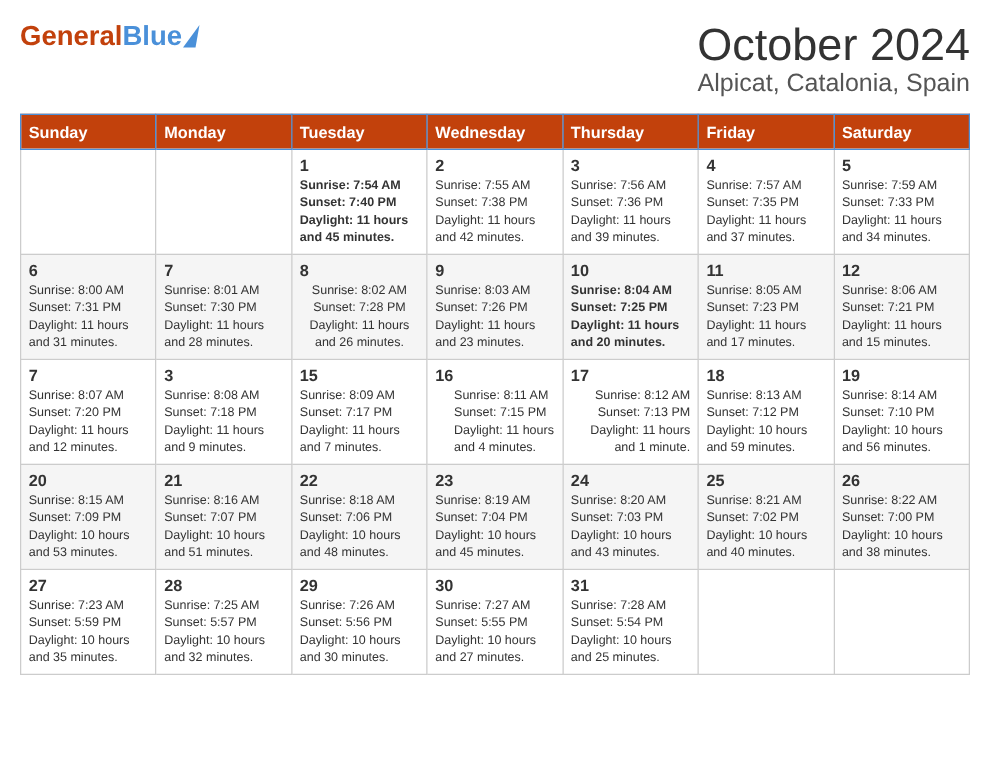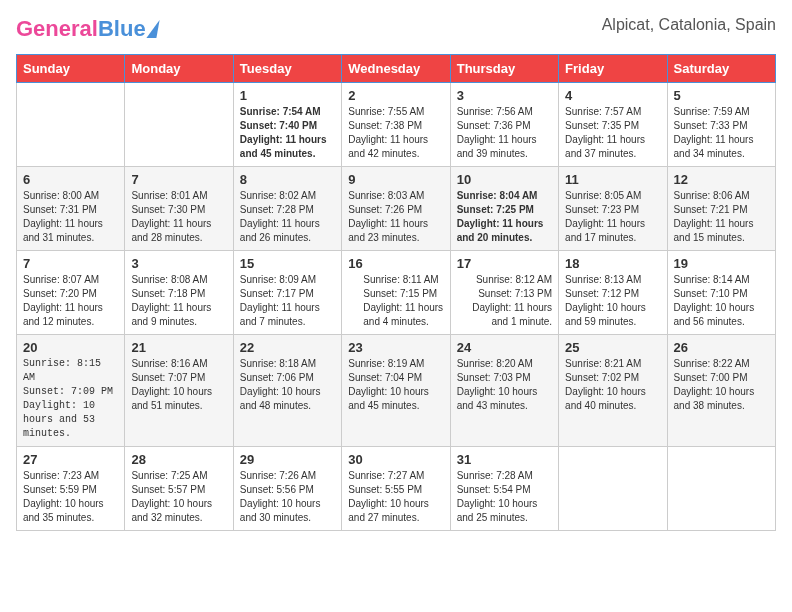--- a/index.html
+++ b/index.html
@@ -21,49 +21,49 @@
       flex-direction: column;
       align-items: flex-start;
     }
     .logo-text {
       display: flex;
       align-items: center;
       font-size: 22px;
       font-weight: bold;
       color: #333;
     }
-    .logo-general { color: #ec4899; }
+    .logo-general { color: #c2410c; }
     .logo-blue { color: #4a90d9; }
     .logo-icon {
       width: 0;
       height: 0;
       border-left: 10px solid transparent;
       border-bottom: 18px solid #4a90d9;
       display: inline-block;
       margin-left: 2px;
       transform: skewX(-10deg);
     }
     .title-block { text-align: right; }
     .month-title {
       font-size: 36px;
       font-weight: normal;
       color: #333;
       line-height: 1.1;
     }
     .location-title {
-      font-size: 16px;
+      font-size: 20px;
       color: #555;
     }
     table {
       width: 100%;
       border-collapse: collapse;
       table-layout: fixed;
     }
     thead tr th {
-      background-color: #ef4444;
+      background-color: #c2410c;
       color: #fff;
       text-align: left;
       padding: 6px 6px;
       font-size: 13px;
       font-weight: bold;
       border: 1px solid #4a90d9;
     }
     tbody tr td {
       vertical-align: top;
       border: 1px solid #ccc;
@@ -94,20 +94,21 @@
 
 <div class="header">
   <div class="logo">
     <div class="logo-text">
       <span class="logo-general">General</span>
       <span class="logo-blue">Blue</span>
       <span class="logo-icon"></span>
     </div>
   </div>
   <div class="title-block">
+    <div class="month-title">October 2024</div>
     <div class="location-title">Alpicat, Catalonia, Spain</div>
   </div>
 </div>
 
 <table>
   <thead>
     <tr id="header-row">
         <th>Sunday</th>
         <th>Monday</th>
         <th>Tuesday</th>
@@ -160,21 +161,21 @@
 Daylight: 11 hours and 31 minutes.</div>
         </td>
         <td>
           <span class="day-number">7</span>
           <div class="cell-info" style="white-space: pre-line;">Sunrise: 8:01 AM
 Sunset: 7:30 PM
 Daylight: 11 hours and 28 minutes.</div>
         </td>
         <td>
           <span class="day-number">8</span>
-          <div class="cell-info" style="white-space: pre-line;">Sunrise: 8:02 AM
+          <div class="cell-info" style="white-space: pre-line; text-align: center;">Sunrise: 8:02 AM
 Sunset: 7:28 PM
 Daylight: 11 hours and 26 minutes.</div>
         </td>
         <td>
           <span class="day-number">9</span>
           <div class="cell-info" style="white-space: pre-line;">Sunrise: 8:03 AM
 Sunset: 7:26 PM
 Daylight: 11 hours and 23 minutes.</div>
         </td>
         <td>
@@ -236,21 +237,21 @@
         <td>
           <span class="day-number">19</span>
           <div class="cell-info" style="white-space: pre-line;">Sunrise: 8:14 AM
 Sunset: 7:10 PM
 Daylight: 10 hours and 56 minutes.</div>
         </td>
       </tr>
       <tr>
         <td>
           <span class="day-number">20</span>
-          <div class="cell-info" style="white-space: pre-line; font-family: Liberation Mono, monospace;">Sunrise: 8:15 AM
+          <div class="cell-info" style="white-space: pre-line;">Sunrise: 8:15 AM
 Sunset: 7:09 PM
 Daylight: 10 hours and 53 minutes.</div>
         </td>
         <td>
           <span class="day-number">21</span>
           <div class="cell-info" style="white-space: pre-line;">Sunrise: 8:16 AM
 Sunset: 7:07 PM
 Daylight: 10 hours and 51 minutes.</div>
         </td>
         <td>

